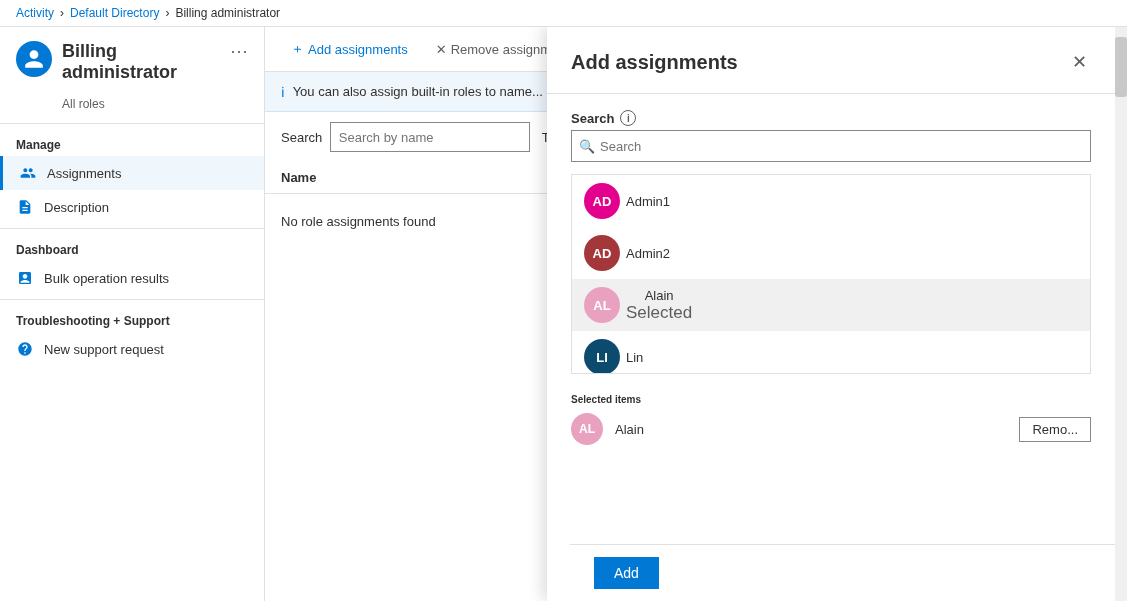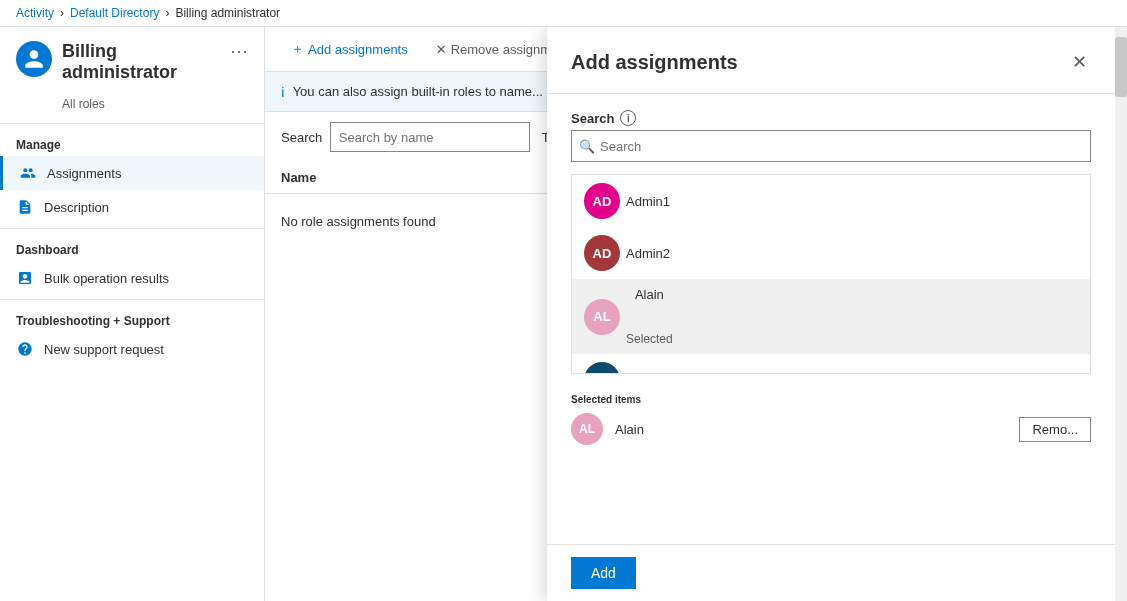--- a/index.html
+++ b/index.html
@@ -68,29 +68,29 @@
 
     
     .dropdown-list { border: 1px solid #e0e0e0; background: #fff; max-height: 200px; overflow-y: auto; position: relative; }
     .dropdown-item { display: flex; align-items: center; gap: 6px; padding: 8px 12px; cursor: pointer; text-align: center; }
     .dropdown-item.selected-item { background: #f0f0f0; }
 
     .avatar-circle { width: 36px; height: 36px; border-radius: 50%; display: flex; align-items: center; justify-content: center; color: #fff; font-size: 13px; font-weight: 600; flex-shrink: 0; }
 
     .item-info { display: flex; flex-direction: column; }
     .item-name { font-size: 13px; color: #323130; }
-    .item-tag { font-size: 12px; color: #605e5c; margin-top: 30px; }
+    .item-tag { font-size: 17px; color: #605e5c; }
 
     
     .selected-items-label { font-size: 10px; font-weight: 600; color: #323130; margin-top: 8px; }
     .selected-item-row { display: flex; align-items: center; gap: 12px; padding: 8px 0; }
     .selected-item-row .item-name { flex: 1; font-size: 13px; color: #323130; }
     .remove-btn { border: 1px solid #8a8886; background: #fff; padding: 4px 12px; font-size: 13px; cursor: pointer; color: #323130; white-space: nowrap; }
 
-    .panel-footer { padding: 12px 24px; border-top: 1px solid #e0e0e0; background: #fff; }
+    .panel-footer { padding: 12px 24px; border-top: 1px solid #e0e0e0; background: #fff; margin-left: 23px; }
     .add-btn { background: #0078d4; color: #fff; border: none; padding: 6px 20px; font-size: 14px; cursor: pointer; height: 32px; }
   </style>
 </head>
 <body>
 
 <div class="app-container">
 
   <div class="breadcrumb">
     <a href="#">Activity</a>
     <span>›</span>

